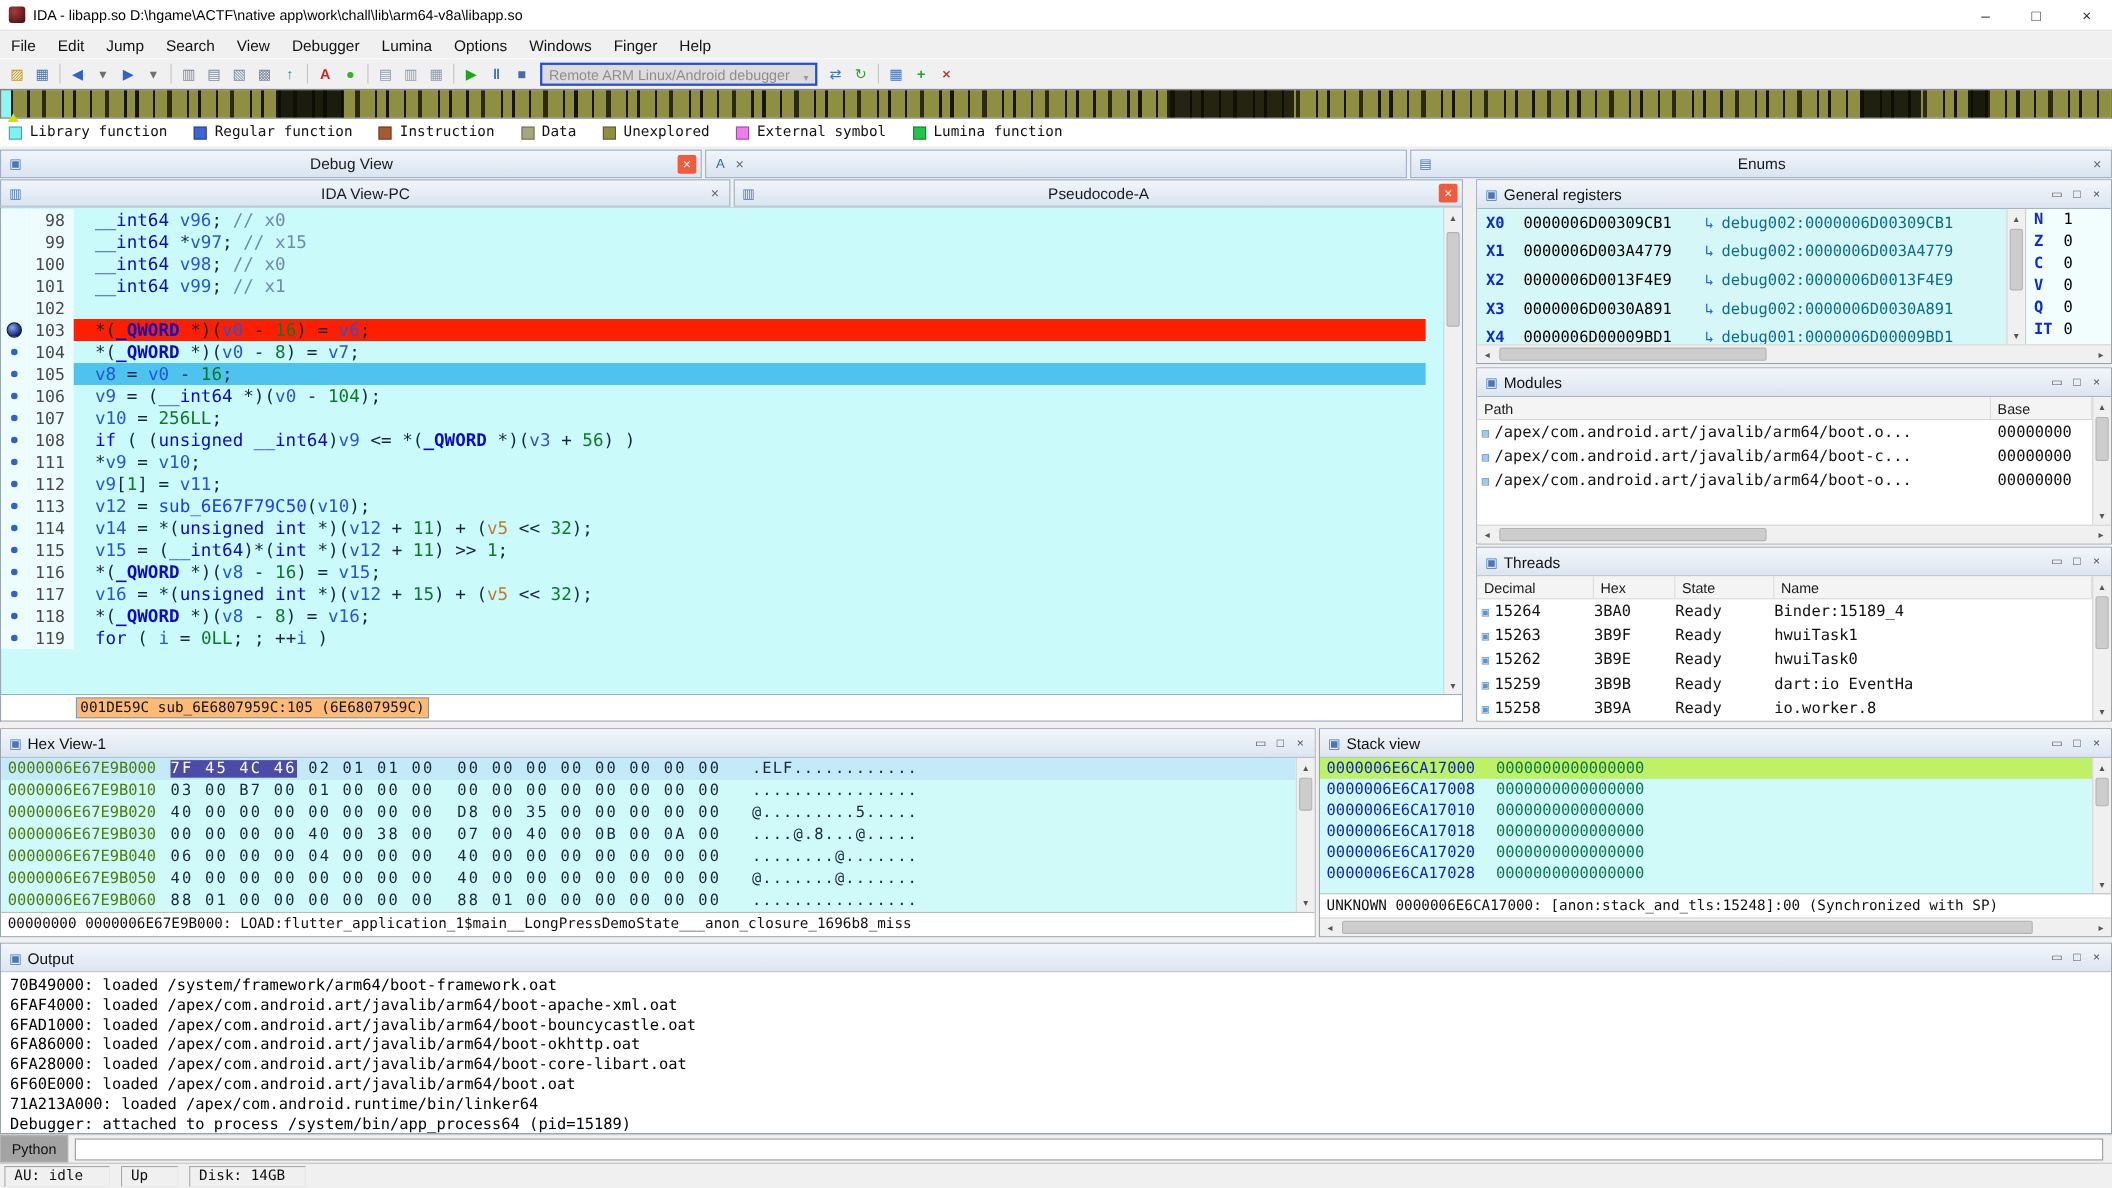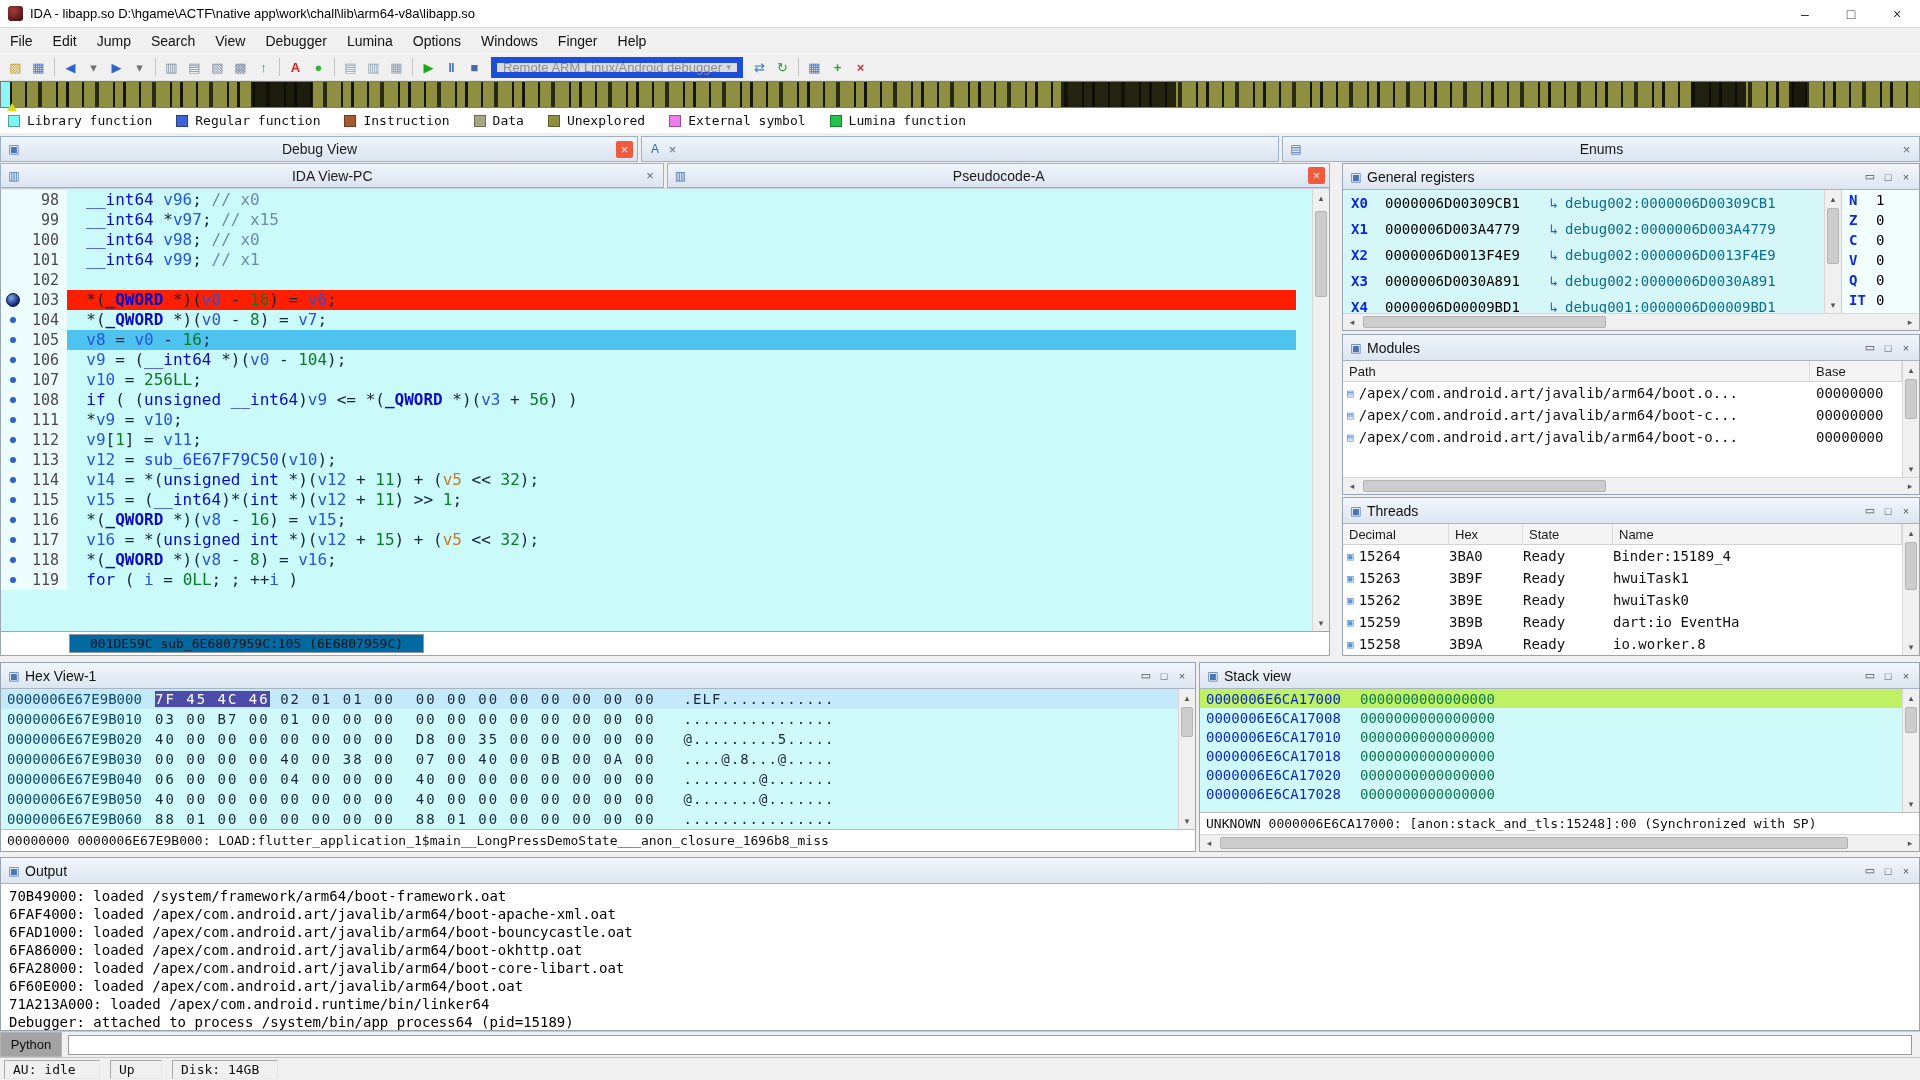--- a/index.html
+++ b/index.html
@@ -12,21 +12,21 @@
 #title-text{font-size:13px;color:#000;white-space:nowrap}
 #win-btns{margin-left:auto;display:flex;height:100%}
 .win-btn{width:46px;height:100%;display:flex;align-items:center;justify-content:center;font-size:14px;color:#333}
 
 #menubar{left:0;top:28px;width:1920px;height:25px;background:#F0F0F0;display:flex;align-items:center;font-size:14px}
 .menu-item{padding:3px 10px;white-space:nowrap}
 
 #toolbar{left:0;top:53px;width:1920px;height:28px;background:#F0F0F0;border-top:1px solid #FBFBFB;border-bottom:1px solid #E2E2E2;display:flex;align-items:center;padding-left:4px}
 .tb-icon{width:23px;height:22px;display:flex;align-items:center;justify-content:center;font-size:13px}
 .tb-sep{width:1px;height:18px;background:#C4C4C4;margin:0 4px}
-.tb-select{width:252px;height:21px;background:#DCDCDC;border:6px solid #1d4ed8;display:flex;align-items:center;margin:0 5px;padding:0 6px}
+.tb-select{width:252px;height:21px;background:#DCDCDC;border:2px solid #1d4ed8;display:flex;align-items:flex-end;margin:0 5px;padding:0 6px}
 .tb-select .lbl{flex:1;font-size:13px;color:#8E8E8E;white-space:nowrap;overflow:hidden}
 .tb-caret{color:#9A9A9A;font-size:9px}
 
 #navband{left:0;top:81px;width:1920px;height:27px;border:1px solid #7A7A7A;background:
  linear-gradient(90deg,#8CF5F5 0 9px,rgba(0,0,0,0) 9px),
  linear-gradient(90deg,rgba(0,0,0,0) 0 250px,rgba(12,12,6,.88) 250px 312px,rgba(0,0,0,0) 312px 1060px,rgba(12,12,6,.82) 1060px 1175px,rgba(0,0,0,0) 1175px 1690px,rgba(12,12,6,.85) 1690px 1745px,rgba(0,0,0,0) 1745px 1788px,rgba(12,12,6,.9) 1788px 1806px,rgba(0,0,0,0) 1806px),
  repeating-linear-gradient(90deg,#8F8F42 0 8px,#15150A 8px 11px,#8F8F42 11px 24px,#15150A 24px 26px,#8F8F42 26px 37px,#2A2A14 37px 41px,#8F8F42 41px 55px,#15150A 55px 57px)}
 #nav-arrow{position:absolute;left:7px;top:103px;width:0;height:0;border-left:5px solid transparent;border-right:5px solid transparent;border-bottom:8px solid #D8D816;z-index:4}
 
 #legend{left:0;top:108px;width:1920px;height:25px;background:#FFF;display:flex;align-items:center;padding-left:8px;font-family:"DejaVu Sans Mono",monospace;font-size:13px}
@@ -54,21 +54,21 @@
 .dot{position:absolute;left:9px;top:7px;width:6px;height:6px;border-radius:50%;background:#2E64C8}
 .tk-k{color:#0A0AC8;font-weight:normal}
 .tk-t{color:#0A0AC8;font-weight:bold}
 .tk-v{color:#2555DC}
 .tk-n{color:#0A7A28}
 .tk-c{color:#6E8CA8}
 .tk-f{color:#1A3CFF}
 .tk-o{color:#C87828}
 .tk-w{color:#14283C}
 #codebottom{left:0;top:632px;width:1330px;height:24px;background:#FFF;border:1px solid #9AA6B4;border-top:none;display:flex;align-items:center}
-#codestatus{margin-left:68px;border:1px solid #8C98A4;background:#0369a1;padding:1px 20px;font-family:"DejaVu Sans Mono",monospace;font-size:13px;white-space:nowrap}
+#codestatus{margin-left:68px;border:1px solid #8C98A4;background:#fdba74;padding:1px 3px;font-family:"DejaVu Sans Mono",monospace;font-size:13px;white-space:nowrap}
 
 .panel{position:absolute;border:1px solid #98A4B2;background:#FFF}
 .panel-title{height:26px;background:linear-gradient(#F2F6FB,#DCE5F0);border-bottom:1px solid #A8B4C2;display:flex;align-items:center;padding:0 4px}
 .ptitle{flex:1;font-size:14px;padding-left:2px;white-space:nowrap;overflow:hidden}
 .pbtn{width:18px;height:18px;display:flex;align-items:center;justify-content:center;font-size:11px;color:#555}
 #regs{left:1342px;top:163px;width:578px;height:168px}
 #modules{left:1342px;top:334px;width:578px;height:161px}
 #threads{left:1342px;top:497px;width:578px;height:159px}
 #hex{left:0;top:662px;width:1196px;height:190px}
 #stack{left:1199px;top:662px;width:721px;height:190px}
@@ -103,21 +103,21 @@
 .mbase{width:92px;padding-left:6px;flex:none}
 .tdec{width:106px;padding-left:4px;display:flex;align-items:center;flex:none}
 .thex{width:74px;flex:none}
 .tstate{width:90px;flex:none}
 .tname{flex:1;min-width:0}
 .row-icon{color:#5B93D5;font-size:11px;margin-right:5px}
 
 #hex-rows{position:absolute;top:26px;left:0;right:17px;bottom:22px;background:#D0F9F9;overflow:hidden}
 .hex-row{display:flex;height:20px;align-items:center;white-space:pre;font-family:"DejaVu Sans Mono",monospace;font-size:14px}
 .hex-row.cur{background:#C4E9F8}
-.haddr{width:154px;padding-left:6px;color:#0c4a6e;flex:none}
+.haddr{width:154px;padding-left:6px;color:#4d7c0f;flex:none}
 .hsel{background:#4C4CA8;color:#FFF;letter-spacing:2px}
 .hbytes{letter-spacing:2px;color:#17293B}
 .hascii{margin-left:28px;letter-spacing:1px;color:#17293B}
 .hstatus{position:absolute;left:0;right:0;bottom:0;height:22px;background:#FFF;border-top:1px solid #BCBCBC;display:flex;align-items:center;padding-left:6px;font-family:"DejaVu Sans Mono",monospace;font-size:13px;white-space:nowrap;overflow:hidden}
 
 #stack-rows{position:absolute;top:26px;left:0;right:17px;bottom:39px;background:#D0F9F9;overflow:hidden}
 .stack-row{display:flex;height:19px;align-items:center;font-family:"DejaVu Sans Mono",monospace;font-size:14px}
 .stack-row.hl{background:#bef264}
 .saddr{width:160px;padding-left:6px;color:#0A28C8;flex:none}
 .sval{color:#0A7850}

